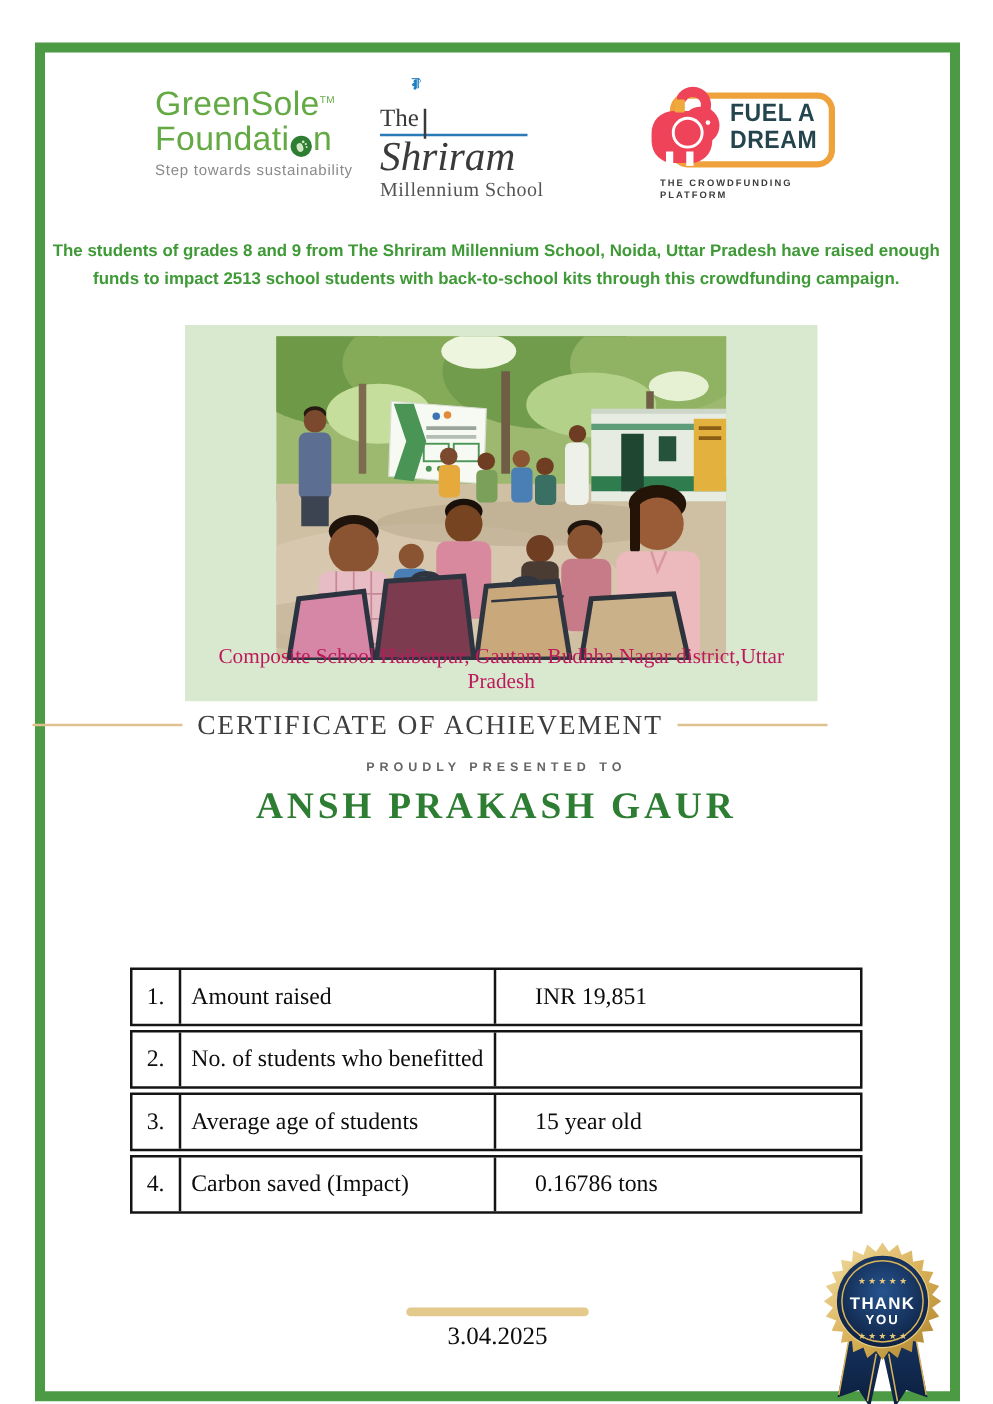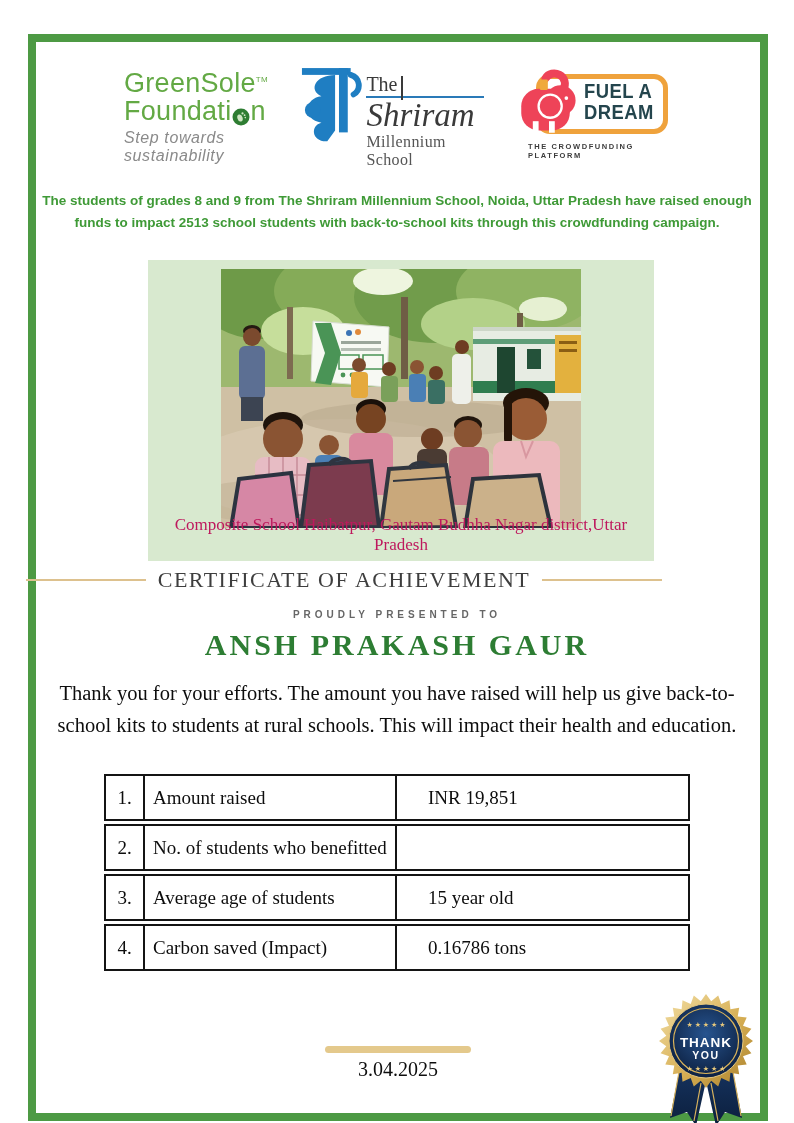--- a/index.html
+++ b/index.html
@@ -8,23 +8,23 @@
   .frame { position:absolute; left:28px; top:18px; width:740px; height:1087px; border:8px solid #4d9a44; z-index:1; }
 
   
   .logos { position:absolute; left:0; top:46px; width:794px; height:100px; z-index:2; }
 
   .gs-logo { position:absolute; left:124px; top:8px; width:160px; }
   .gs-line1 { font-size:27px; color:#63a944; letter-spacing:0.3px; line-height:1; }
   .gs-line1 sup { font-size:8px; color:#63a944; vertical-align:super; }
   .gs-line2 { font-size:27px; color:#63a944; letter-spacing:0.3px; line-height:1.05; display:flex; align-items:center; }
   .gs-foot { display:inline-block; width:18px; height:18px; margin:2px 0 0 1px; }
-  .gs-tag { font-size:16px; color:#8a8a8a; letter-spacing:0.6px; margin-top:4px;font-style:italic; }
-
-  .sh-logo { position:absolute; left:300px; top:0px; width:190px; height:100px; display:flex; z-index:2; }
+  .gs-tag { font-size:12px; color:#8a8a8a; letter-spacing:0.6px; margin-top:4px; }
+
+  .sh-logo { position:absolute; left:300px; top:0px; width:190px; height:100px; display:flex; z-index:2;flex-direction:column; }
   .sh-glyph { width:66px; height:94px; }
   .sh-text { margin-left:4px; padding-top:8px; }
   .sh-the-row { display:flex; align-items:flex-end; }
   .sh-the { font-family:"Liberation Serif", serif; font-size:20px; color:#3a3a3a; line-height:1; }
   .sh-bar { width:2px; height:24px; background:#3a3a3a; margin-left:4px; transform:translateY(6px); }
   .sh-rule { width:118px; height:2px; background:#2a7ab8; margin-top:2px; }
   .sh-name { font-family:"Liberation Serif", serif; font-size:33px; color:#3a3a3a; line-height:1.05;font-style:italic; }
   .sh-sub { font-family:"Liberation Serif", serif; font-size:16px; color:#555; letter-spacing:0.4px; }
 
   .fd-logo { position:absolute; left:516px; top:6px; width:156px; height:94px; }
@@ -232,21 +232,20 @@
     <div class="caption">Composite School Haibatpur, Gautam Budhha Nagar district,Uttar Pradesh</div>
   </div>
 
   <div class="cert-row">
     <span class="gold-line"></span>
     <span class="cert-title">CERTIFICATE OF ACHIEVEMENT</span>
     <span class="gold-line"></span>
   </div>
   <div class="presented">PROUDLY PRESENTED TO</div>
   <div class="recipient">ANSH PRAKASH GAUR</div>
-  <div class="bodytext">Thank you for your efforts. The amount you have raised will help us give back-to-school kits to students at rural schools. This will impact their health and education.</div>
 
   <div class="stats">
     <div class="t-row">
       <div class="t-cell t-num">1.</div>
       <div class="t-cell t-label">Amount raised</div>
       <div class="t-cell t-value">INR 19,851</div>
     </div>
     <div class="t-row">
       <div class="t-cell t-num">2.</div>
       <div class="t-cell t-label">No. of students who benefitted</div>

